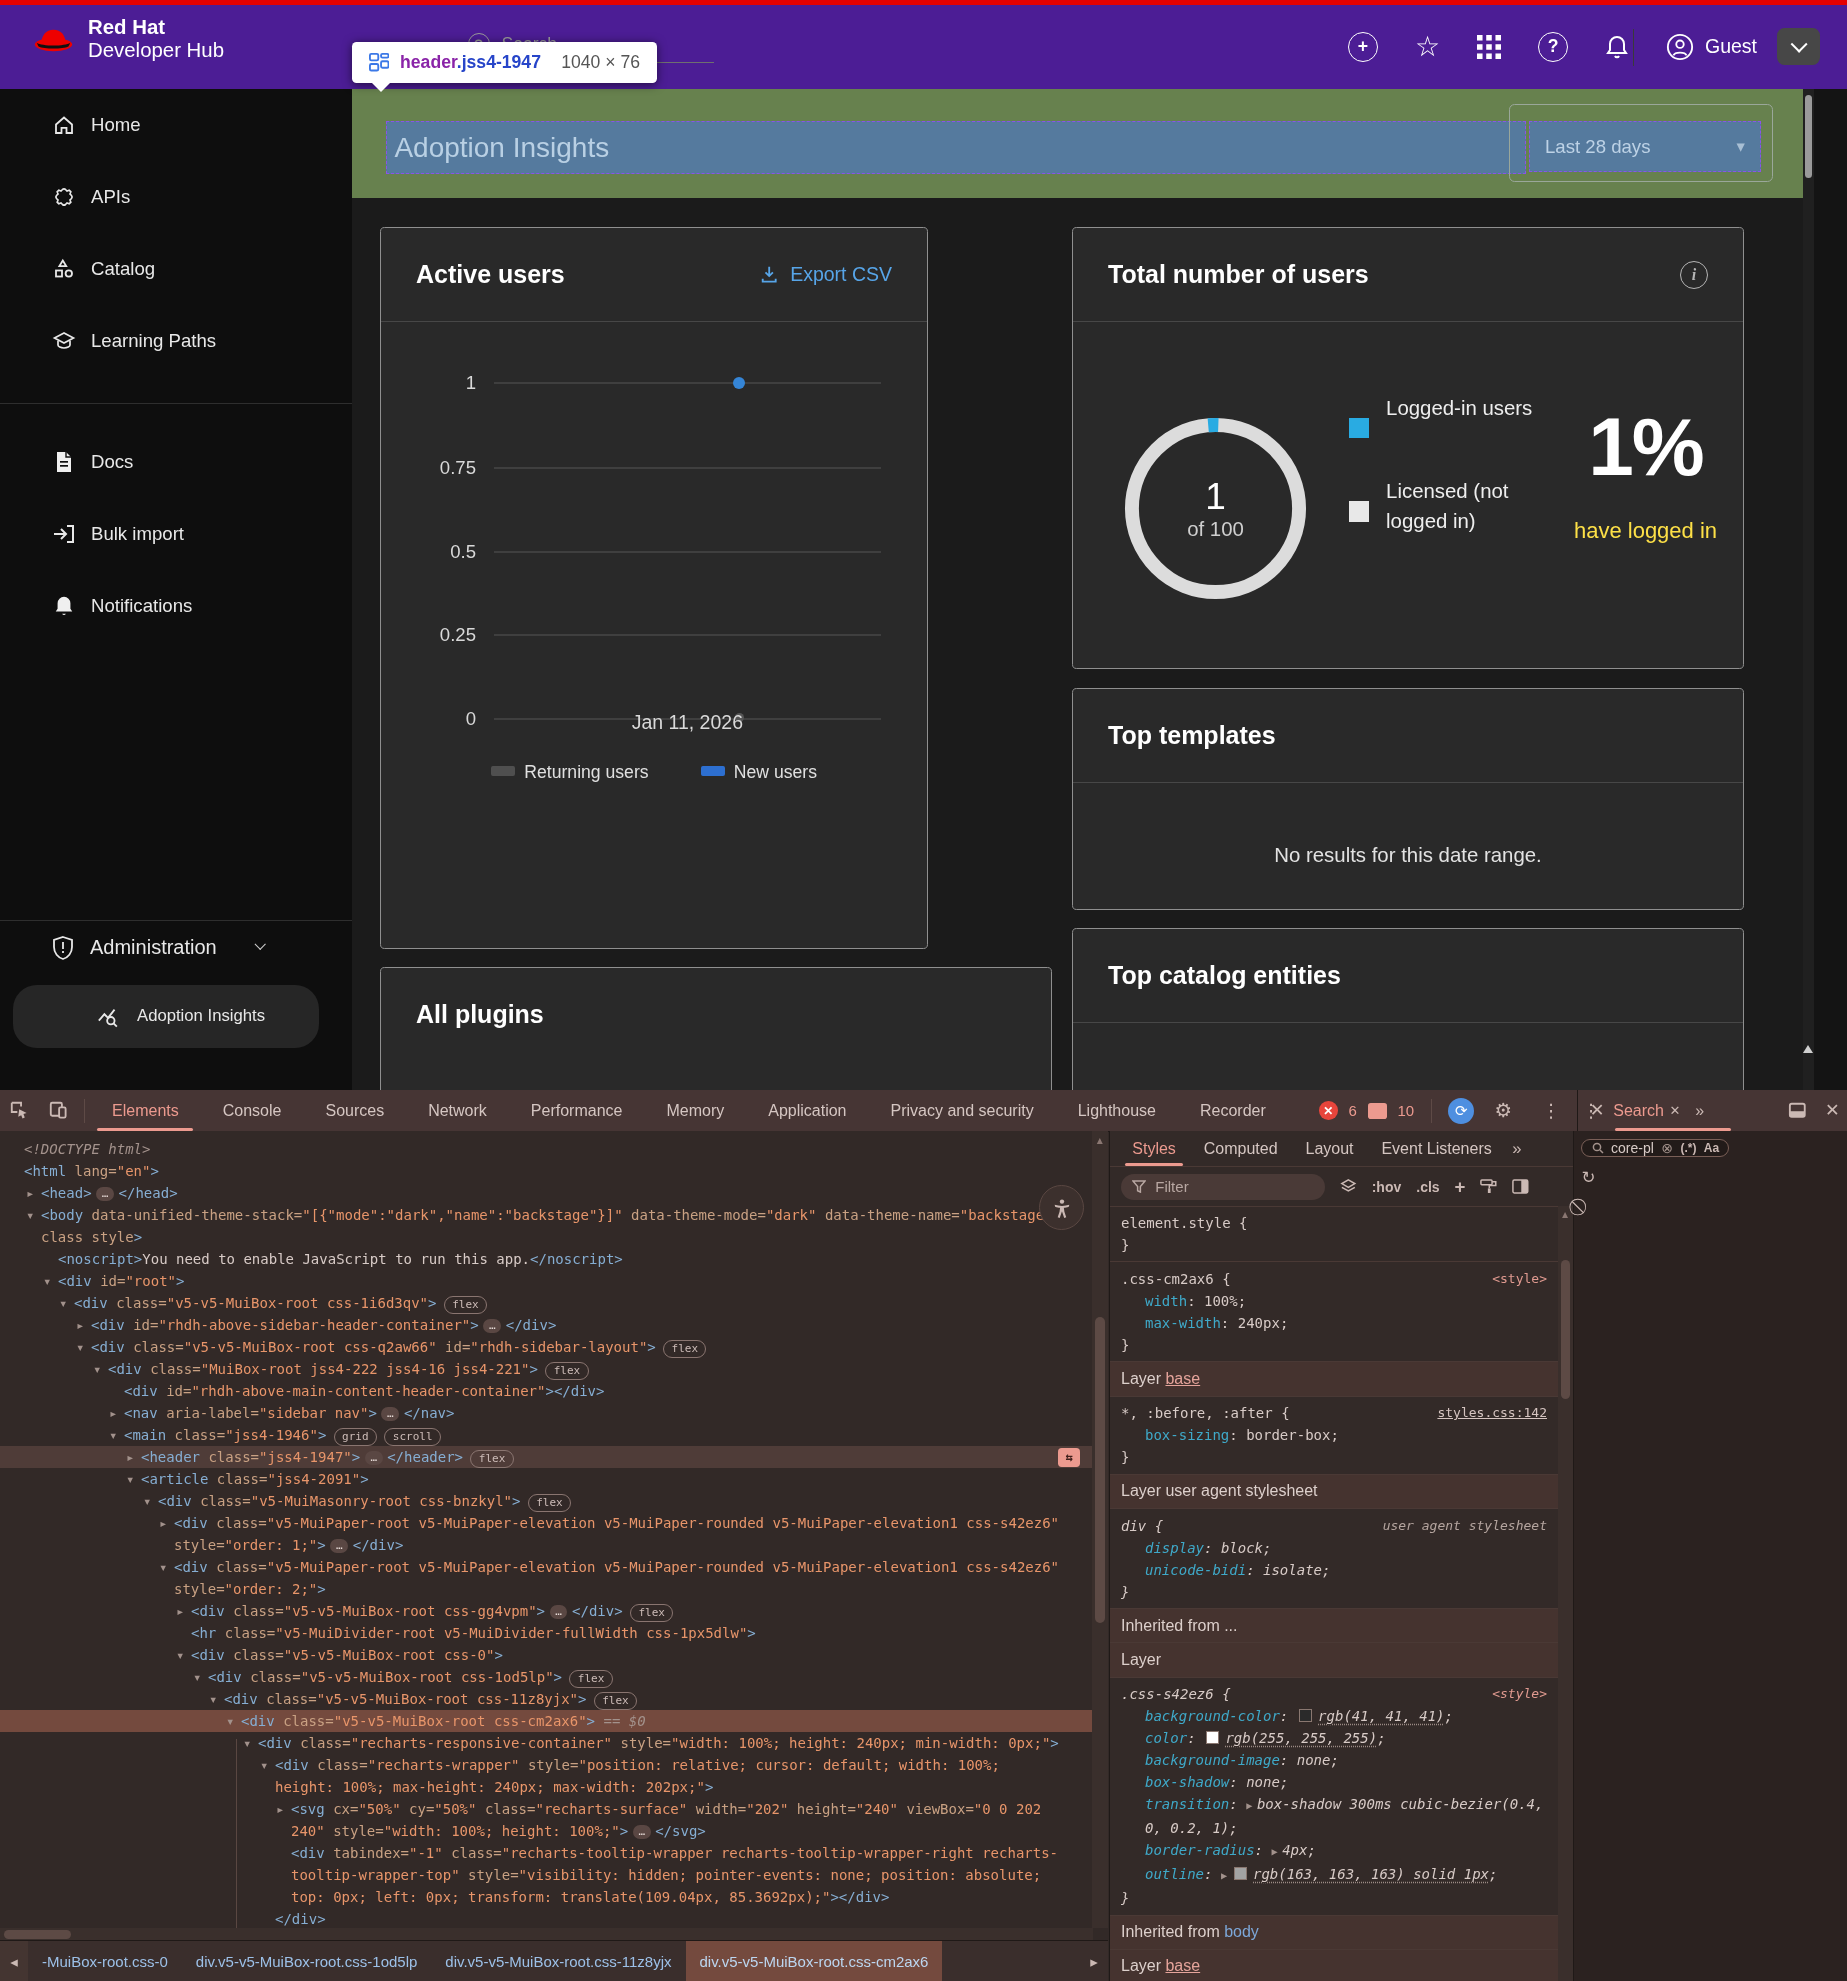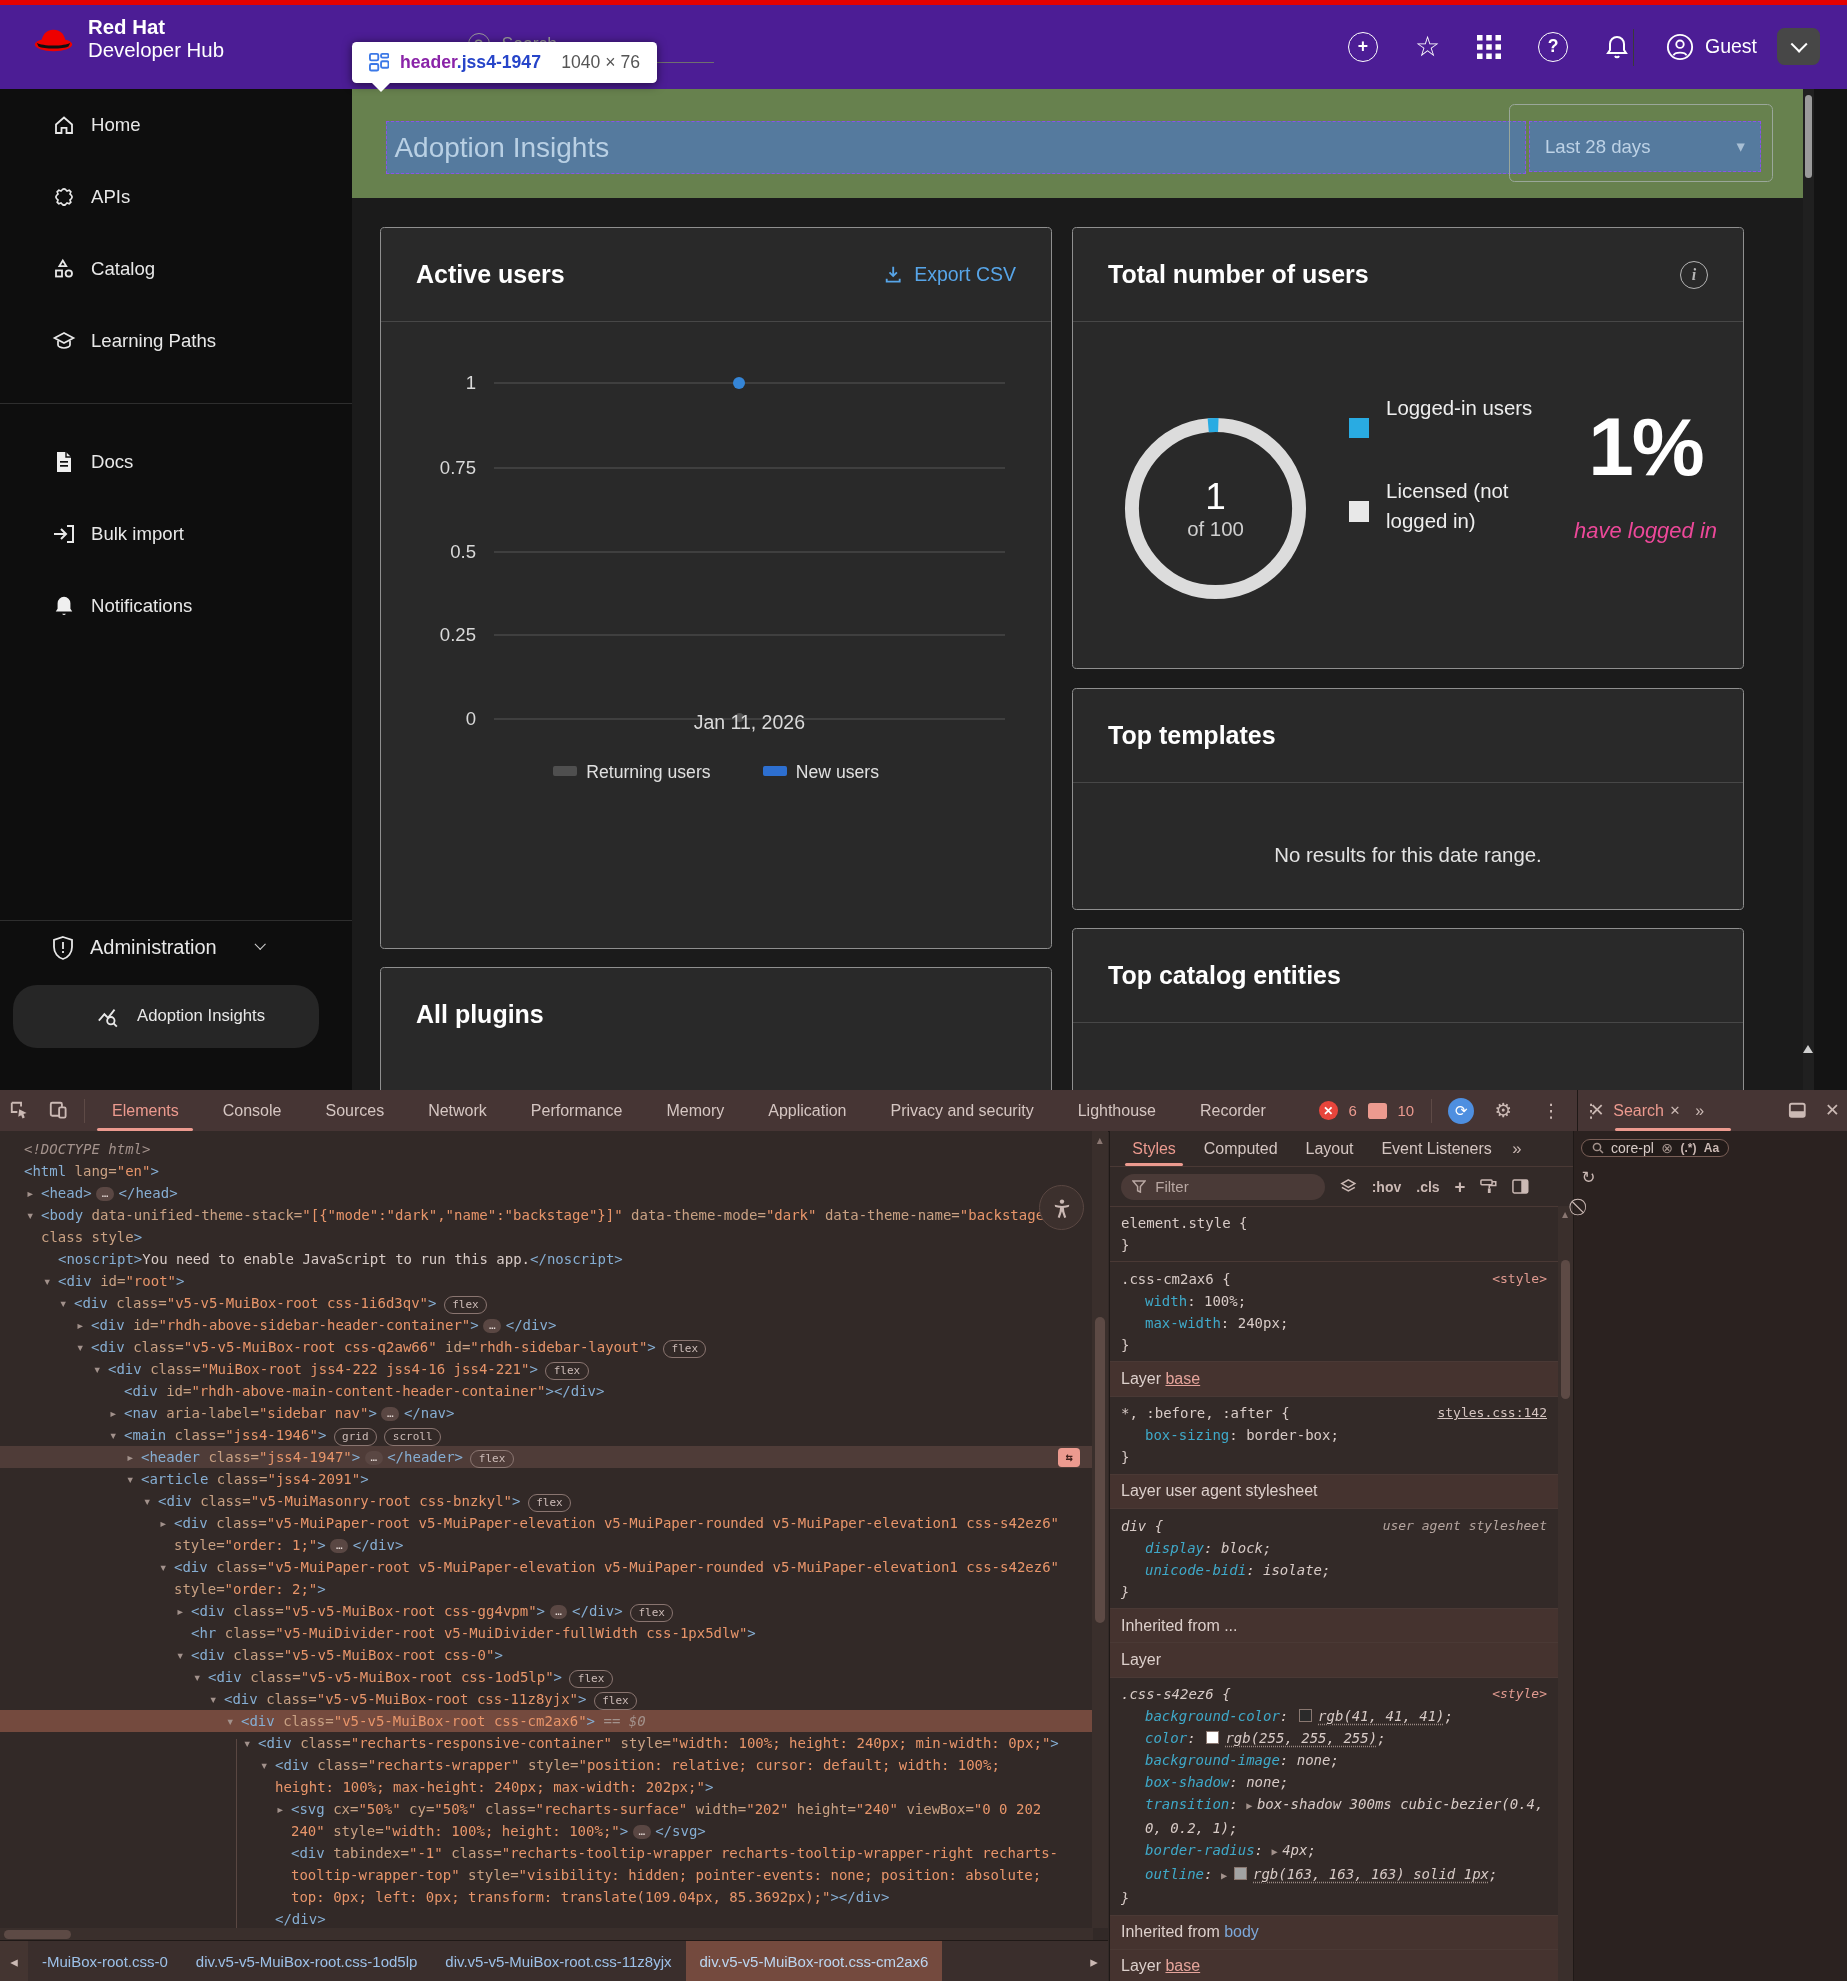--- a/index.html
+++ b/index.html
@@ -56,21 +56,21 @@
   .tu-body{position:relative;height:348px;}
   .donut-wrap{position:absolute;left:45px;top:89px;width:195px;height:195px;}
   .donut-c{position:absolute;left:0;top:0;width:195px;height:195px;display:flex;flex-direction:column;align-items:center;justify-content:center;color:#fff;}
   .donut-v{font-size:37px;font-weight:400;}
   .donut-s{font-size:20.4px;color:#cfcfcf;}
   .tu-leg{position:absolute;left:276px;top:72px;width:213px;font-size:20.4px;color:#eee;line-height:1.45;}
   .tu-leg .row{display:flex;gap:16.7px;margin-bottom:39px;}
   .sq{width:20.4px;height:20.4px;flex:0 0 20.4px;margin-top:24px;}
   .tu-stat{position:absolute;left:482px;top:78px;width:181px;text-align:center;color:#fff;}
   .tu-pct{font-size:82px;font-weight:bold;letter-spacing:-1.9px;}
-  .tu-sub{font-size:22px;color:#ec4899;margin-top:24px;white-space:nowrap;font-style:italic;}
+  .tu-sub{font-size:22px;color:#fde047;margin-top:24px;white-space:nowrap;}
   .empty-msg{text-align:center;font-size:20.4px;color:#e2e2e2;margin-top:61px;}
   
   .insp-tip{position:absolute;left:352px;top:42px;height:41px;background:#fff;border-radius:4.6px;box-shadow:0 1.9px 9.3px rgba(0,0,0,.55);display:flex;align-items:center;padding:0 16.7px;gap:11px;z-index:60;font-size:17.6px;}
   .insp-tip:after{content:"";position:absolute;left:18.6px;bottom:-9.3px;border:10.2px solid transparent;border-top:10.2px solid #fff;border-bottom:0;}
   .tip-tag{color:#8a24a8;font-weight:bold;}
   .tip-cls{color:#2745c9;font-weight:bold;}
   .tip-dims{color:#555;margin-left:9.3px;}
   
   .devtools{position:absolute;left:0;top:1090px;width:1848px;height:891px;background:#322927;color:#d8cbc7;}
   .dt-toolbar{position:absolute;left:0;top:0;width:1848px;height:41px;background:#463534;border-bottom:0.9px solid #1f1917;display:flex;align-items:center;}
@@ -326,21 +326,21 @@
       <div class="hl-title">
         <span class="page-title">Adoption Insights</span>
       </div>
       <div class="range-outline"></div>
       <div class="hl-range">
         <span class="range-text">Last 28 days</span>
         <span class="range-caret">▾</span>
       </div>
     </div>
 
-    <section class="card" style="left:28px;top:138px;width:672px;height:722px;">
+    <section class="card" style="left:28px;top:138px;width:548px;height:722px;">
       <div class="card-head">
         <span class="card-title">Active users</span>
         <span class="export">
           <svg width="20.4" height="20.4" viewBox="0 0 22 22">
               <path d="M11 3v10M7 9l4 4 4-4" fill="none" stroke="#57a5e8" stroke-width="2"></path>
               <path d="M4 16v3h14v-3" fill="none" stroke="#57a5e8" stroke-width="2"></path>
             </svg>
           <span>Export CSV</span>
         </span>
       </div>

